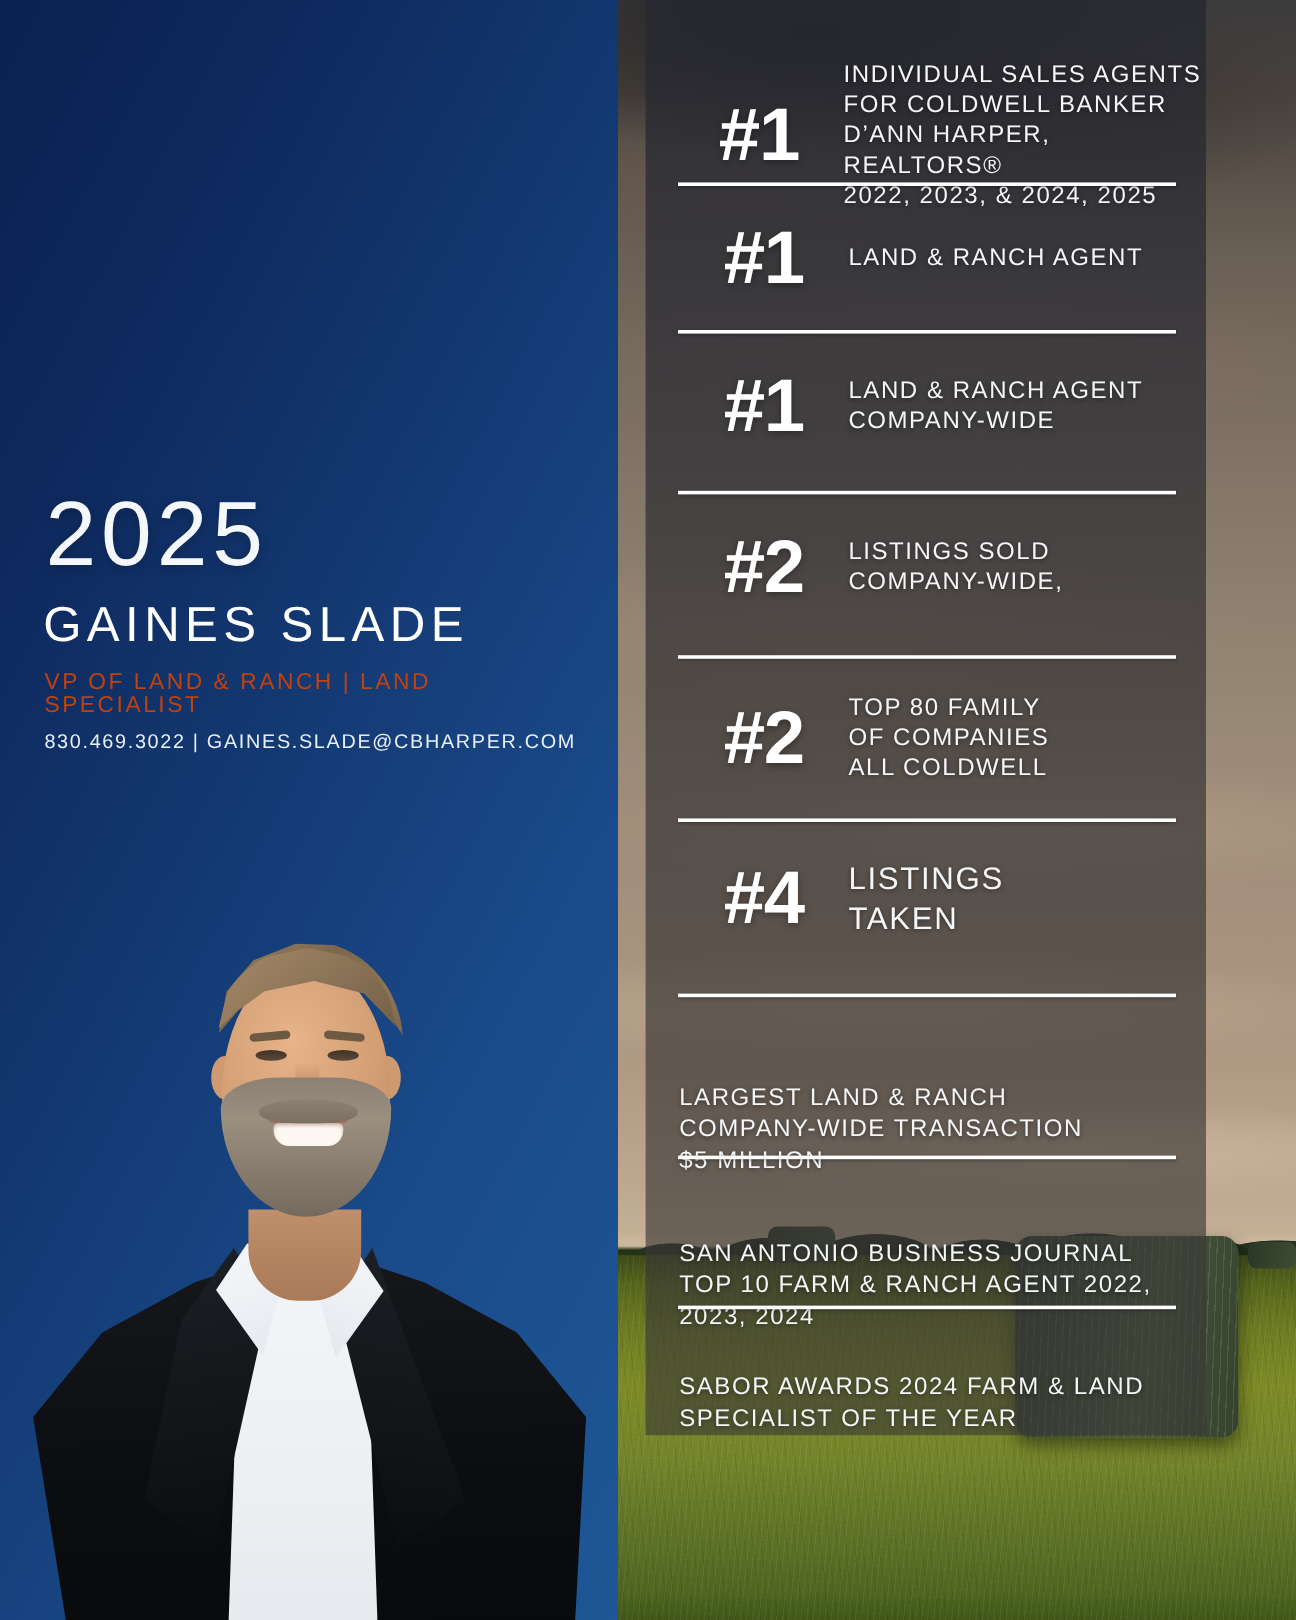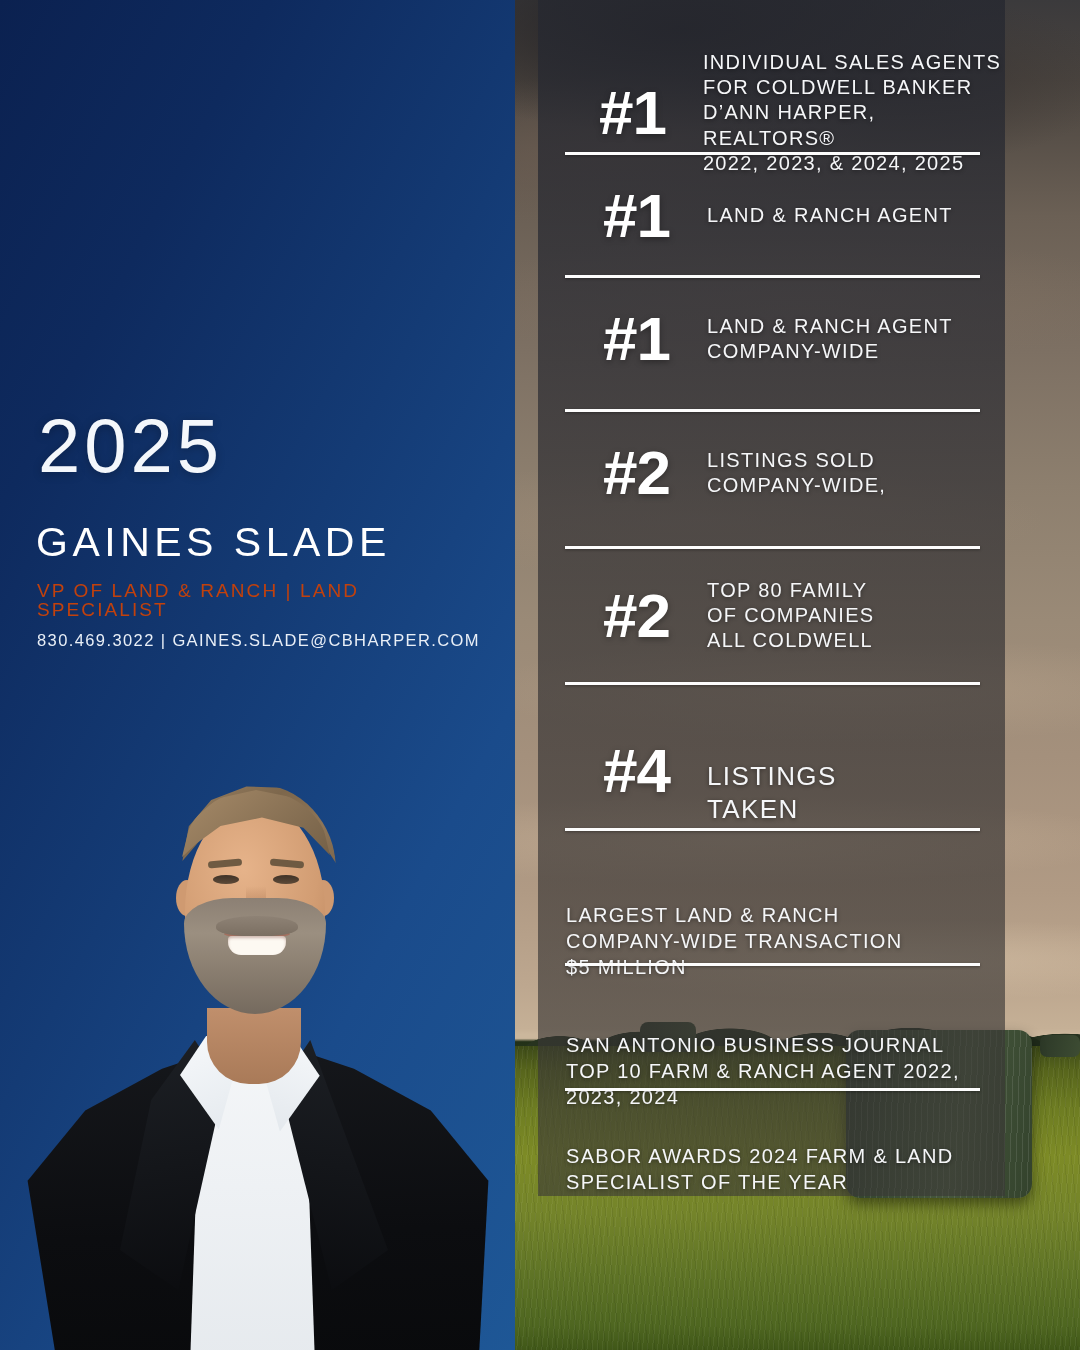--- a/index.html
+++ b/index.html
@@ -87,21 +87,21 @@
             rgba(56,53,52,.66) 75%,
             rgba(58,56,54,.62) 100%);}
 
   
   .blue{position:absolute;left:0;top:0;width:515px;height:1350px;
         background:linear-gradient(118deg,
           #0b2150 0%, #0e2a5e 22%, #143b75 48%, #1a4b8b 72%, #1e5796 100%);}
 
   .left-text{position:absolute;left:36px;top:408px;width:460px;color:#fff;}
   .year{font-size:76px;font-weight:300;letter-spacing:4px;line-height:1;
-        color:#f4f7fb;margin:0 0 38px 2px;text-shadow:0 2px 10px rgba(0,0,0,.25);}
+        color:#f4f7fb;margin:0 0 16px 2px;text-shadow:0 2px 10px rgba(0,0,0,.25);}
   .name{font-size:41px;font-weight:400;letter-spacing:4.5px;line-height:1;
         color:#fff;margin:0 0 18px 0;}
   .role{font-size:19px;font-weight:400;letter-spacing:2.1px;line-height:1;
         color:#c2410c;margin:0 0 13px 1px;}
   .contact{font-size:16.5px;font-weight:400;letter-spacing:1.4px;line-height:1;
         color:#e9eff7;margin:0 0 12px 1px;}
 
   
   .portrait{position:absolute;left:0;top:740px;width:515px;height:610px;overflow:hidden;}
   .p-suit{position:absolute;left:18px;top:300px;width:480px;height:320px;
@@ -270,21 +270,21 @@
       <div class="desc">
         <span>TOP 80 FAMILY</span><br>
         <span>OF COMPANIES</span><br>
         <span>ALL COLDWELL</span>
       </div>
     </div>
     <div class="rule" style="top:682px;"></div>
 
     <div class="row" style="top:716px;">
       <div class="num">#4</div>
-      <div class="desc" style="font-size:26px;letter-spacing:1.4px;margin-top:44px;">
+      <div class="desc" style="font-size:26px;letter-spacing:1.4px;">
         <span>LISTINGS</span><br>
         <span>TAKEN</span>
       </div>
     </div>
     <div class="rule" style="top:828px;"></div>
 
     <div class="block" style="top:862px;">
       <span>LARGEST LAND &amp; RANCH</span><br>
       <span>COMPANY-WIDE TRANSACTION</span><br>
       <span>$5 MILLION</span>

